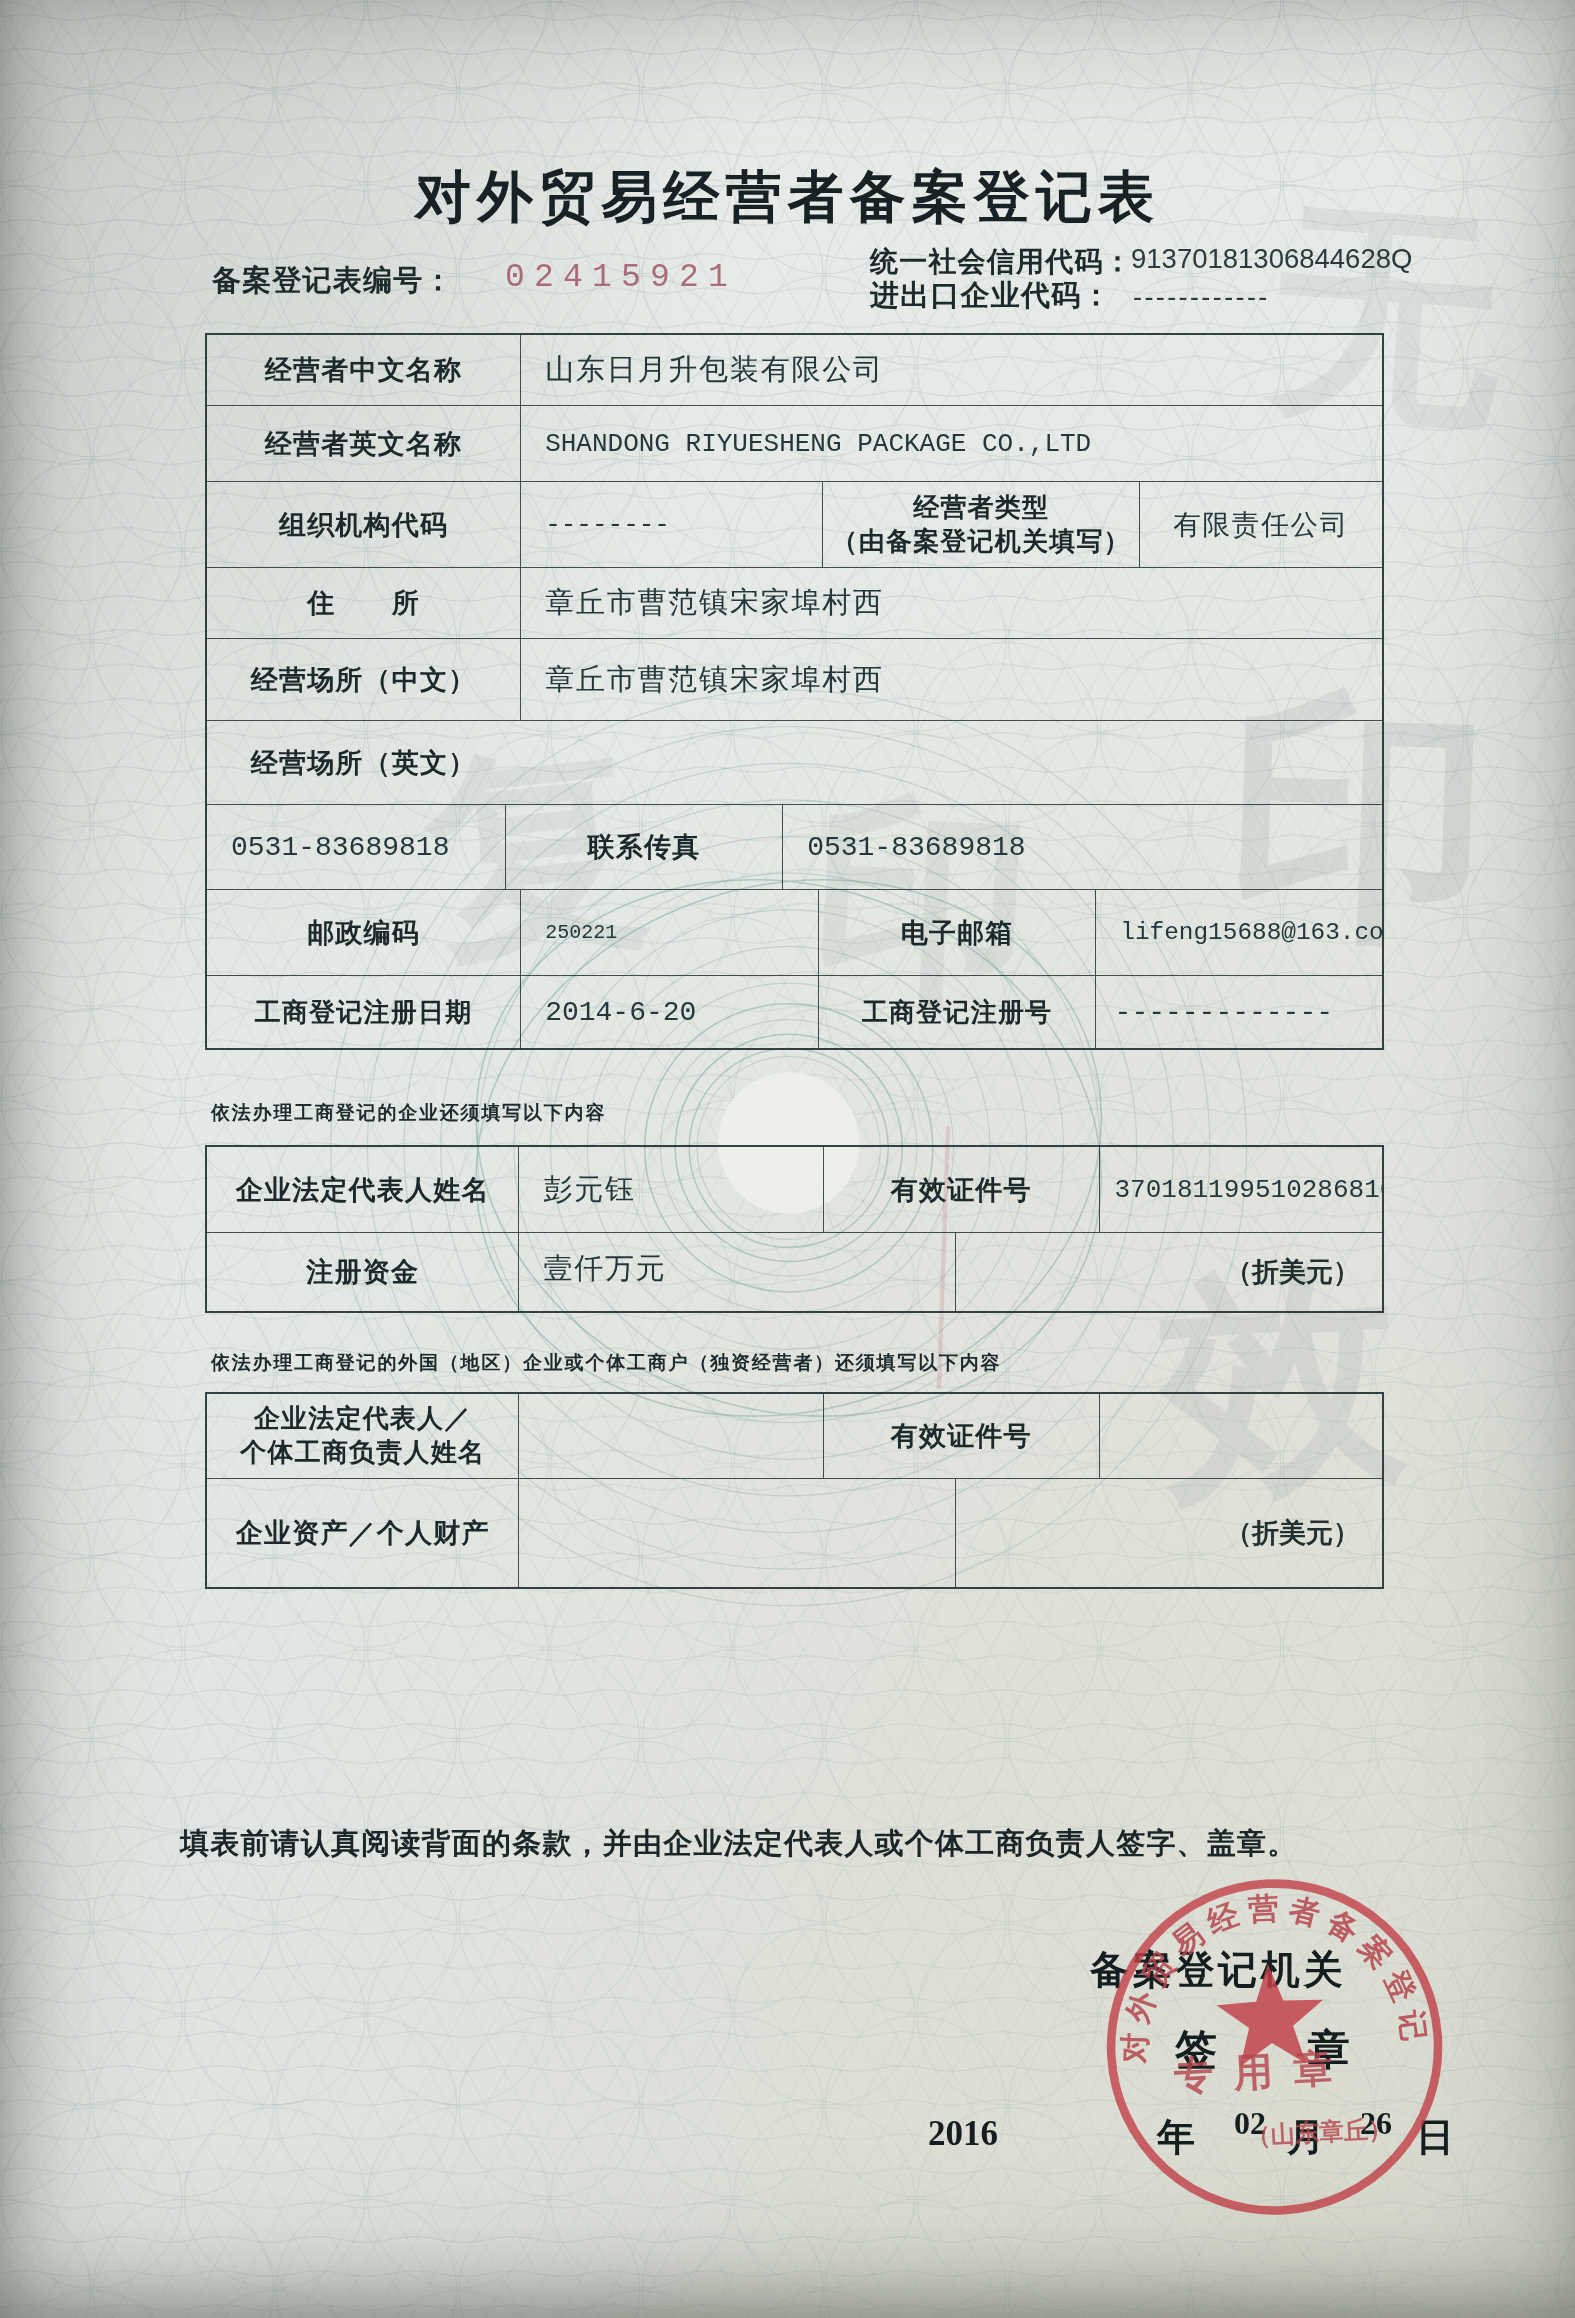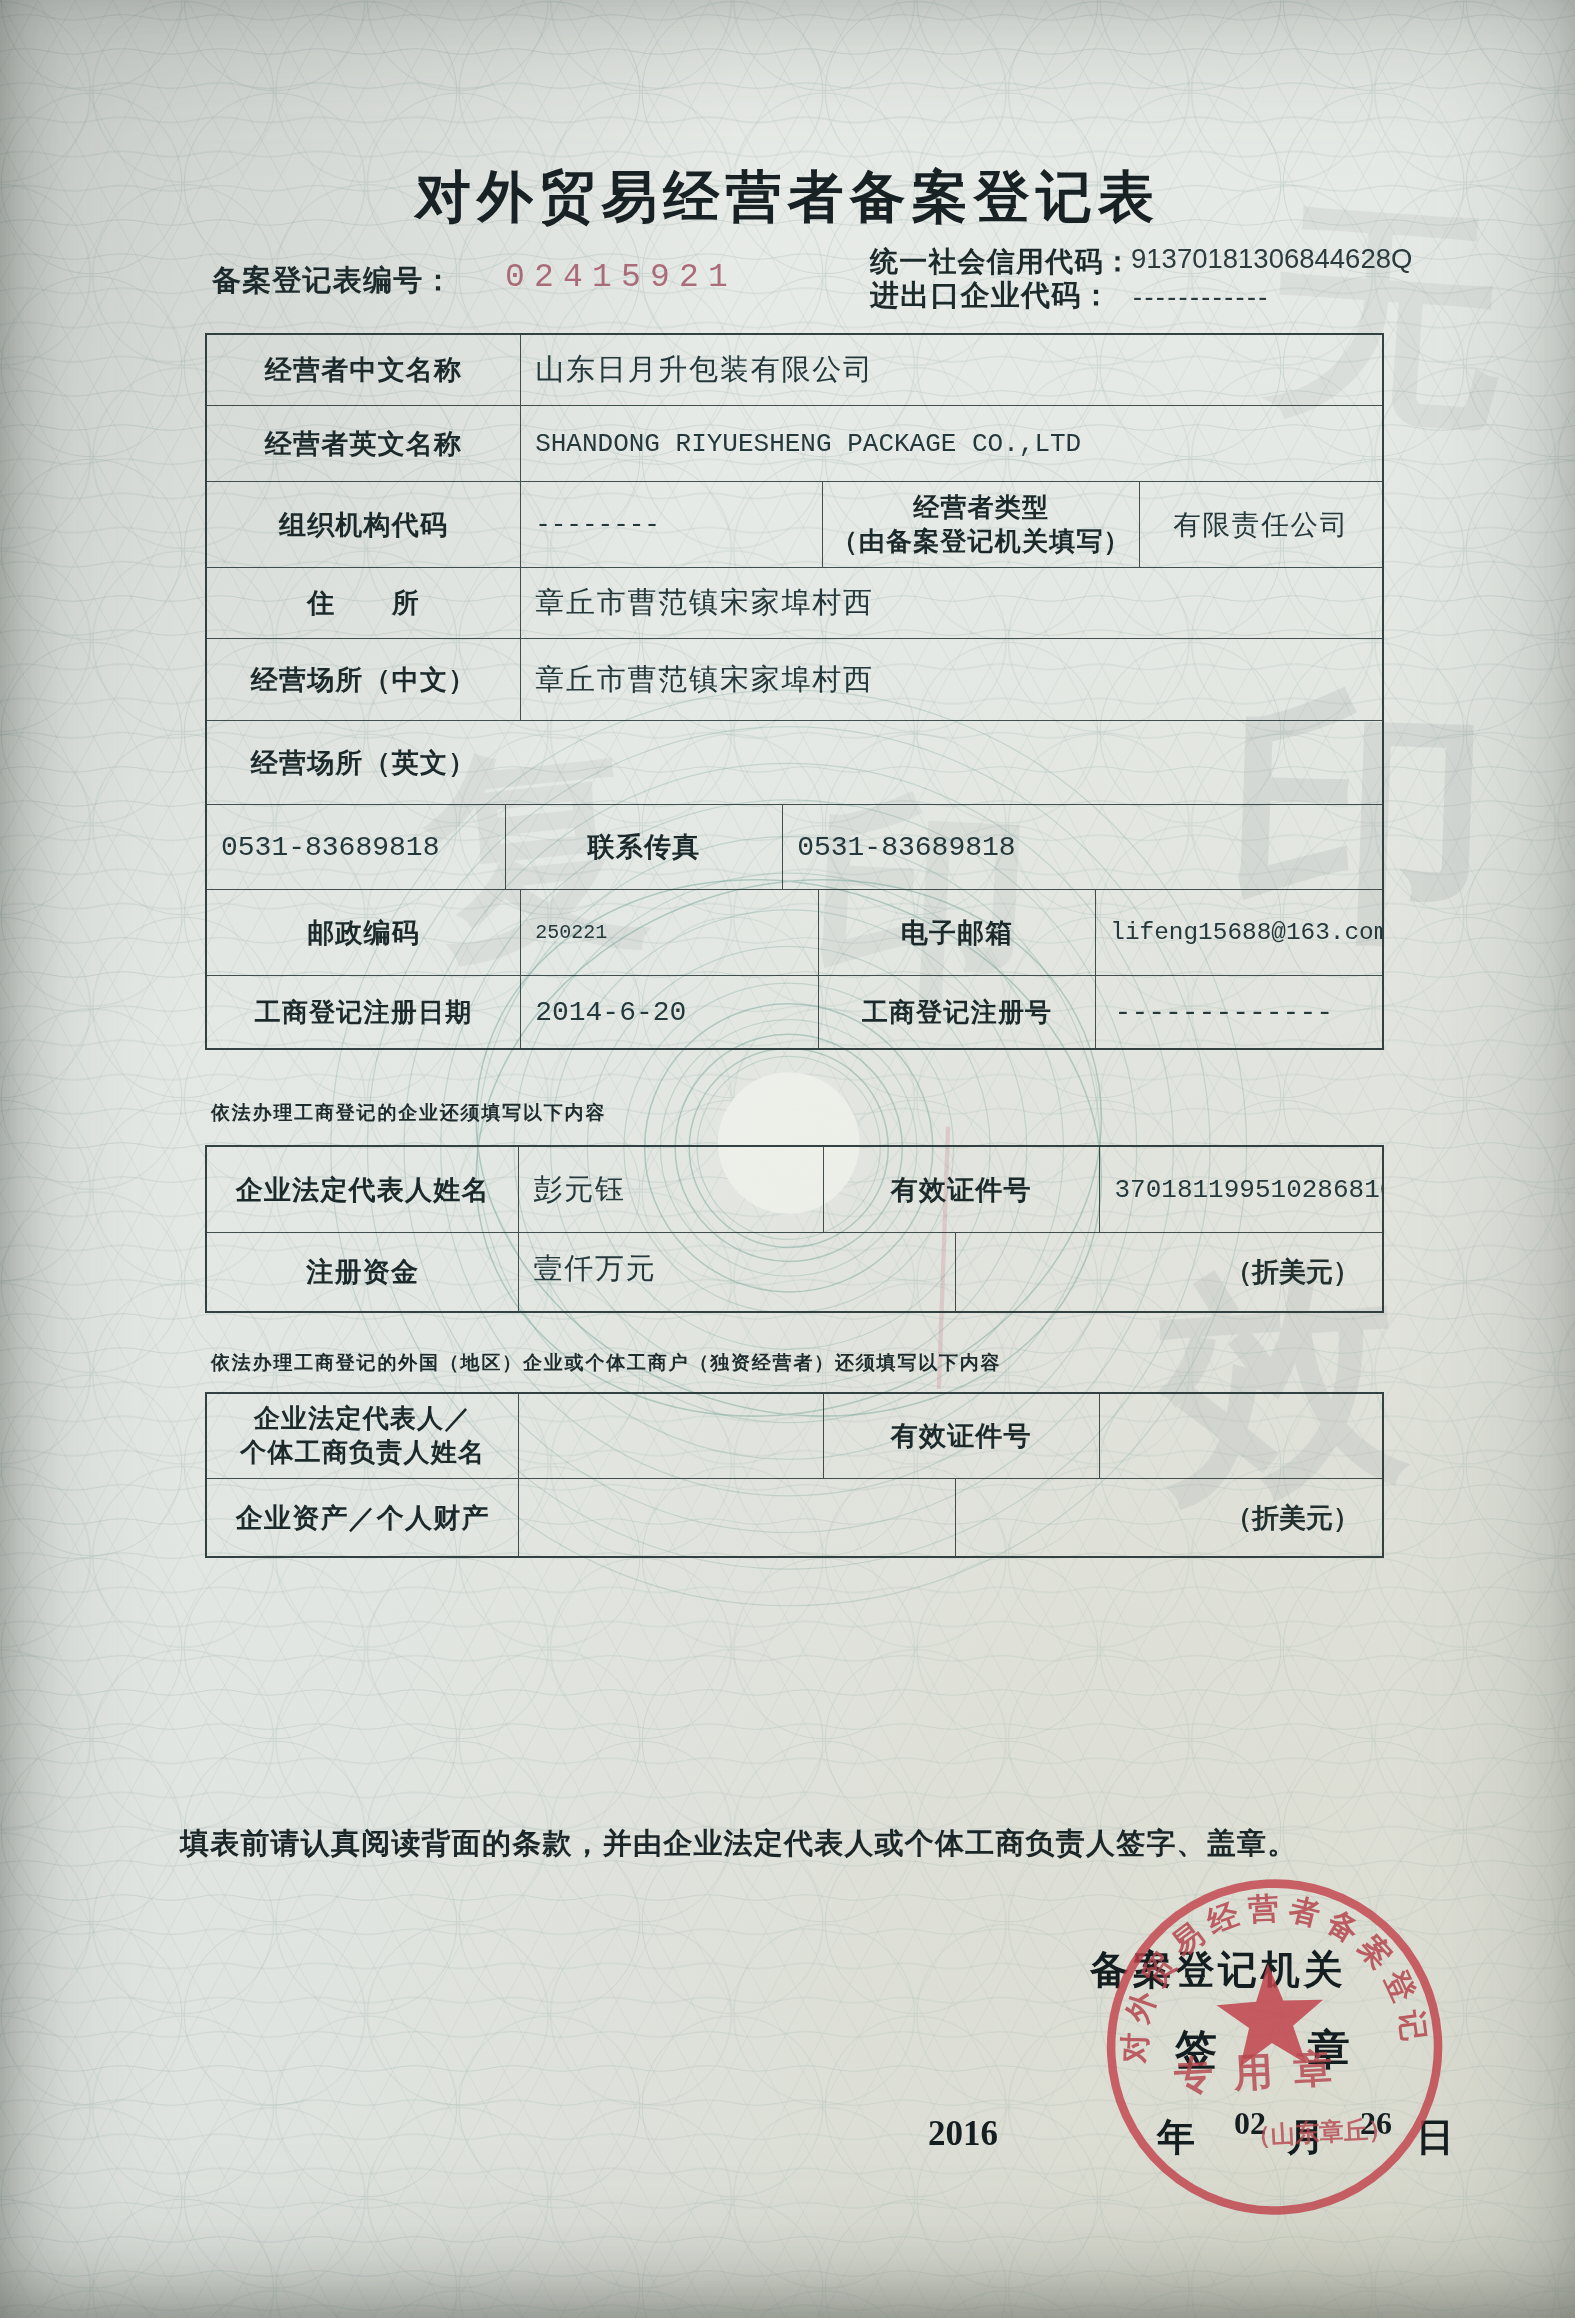--- a/index.html
+++ b/index.html
@@ -21,21 +21,21 @@
   .hmono{font-family:Liberation Sans, sans-serif;color:#2b3a3d;}
   #formNoVal{font-family:"Liberation Mono",monospace;font-size:33px;letter-spacing:9.2px;color:rgba(154,73,90,.78);}
   
   .tbl{position:absolute;z-index:10;left:205px;width:1179px;border:2.4px solid rgba(36,50,52,.92);box-sizing:border-box;}
   .trow{display:flex;box-sizing:border-box;}
   .trow + .trow{border-top:1.8px solid rgba(36,50,52,.85);}
   .cell{box-sizing:border-box;display:flex;align-items:center;justify-content:center;text-align:center;overflow:hidden;}
   .cell + .cell{border-left:1.8px solid rgba(36,50,52,.85);}
   .lbl{font-size:27px;font-weight:bold;letter-spacing:1.2px;color:#1c292b;}
   .lbl.sm{font-size:26px;}
-  .val{justify-content:flex-start;text-align:left;padding-left:14px;}
+  .val{justify-content:flex-start;text-align:left;padding-left:24px;}
   .cjk{font-size:29px;color:#24383b;letter-spacing:1.8px;}
   .lat{font-family:"Liberation Mono",monospace;font-size:26px;color:#24383b;}
   .twoline span{display:block;line-height:1.3;}
   .noteCell{justify-content:flex-end;padding-right:22px;font-size:27px;font-weight:bold;color:#22302f;}
   .topleft{align-items:flex-start;padding-top:16px;}
   .secTitle{font-size:19px;font-weight:bold;letter-spacing:1.8px;color:#1e2b2d;z-index:10;}
   #remarks{height:173px;}
   #remarkDivider{position:absolute;left:52.3%;top:0;bottom:0;width:1.8px;background:rgba(36,50,52,.8);}
   #remarkLabel{position:absolute;left:23px;top:18.3px;font-size:28px;font-weight:bold;letter-spacing:2.4px;}
   #footNote{left:180px;top:1824px;font-size:29px;font-weight:bold;letter-spacing:1.2px;color:#1b2628;z-index:10;}
@@ -250,21 +250,21 @@
       <div class="cell val cjk" style="width:25.9%">
           <span></span>
         </div>
       <div class="cell lbl" style="width:23.5%">
           <span>有效证件号</span>
         </div>
       <div class="cell val lat" style="width:24.1%">
           <span></span>
         </div>
     </div>
-    <div class="trow" style="height:78px">
+    <div class="trow" style="height:109px">
       <div class="cell lbl" style="width:26.5%">
           <span>企业资产／个人财产</span>
         </div>
       <div class="cell val cjk" style="width:37.2%">
           <span></span>
         </div>
       <div class="cell noteCell" style="width:36.3%">
           <span>（折美元）</span>
         </div>
     </div>

